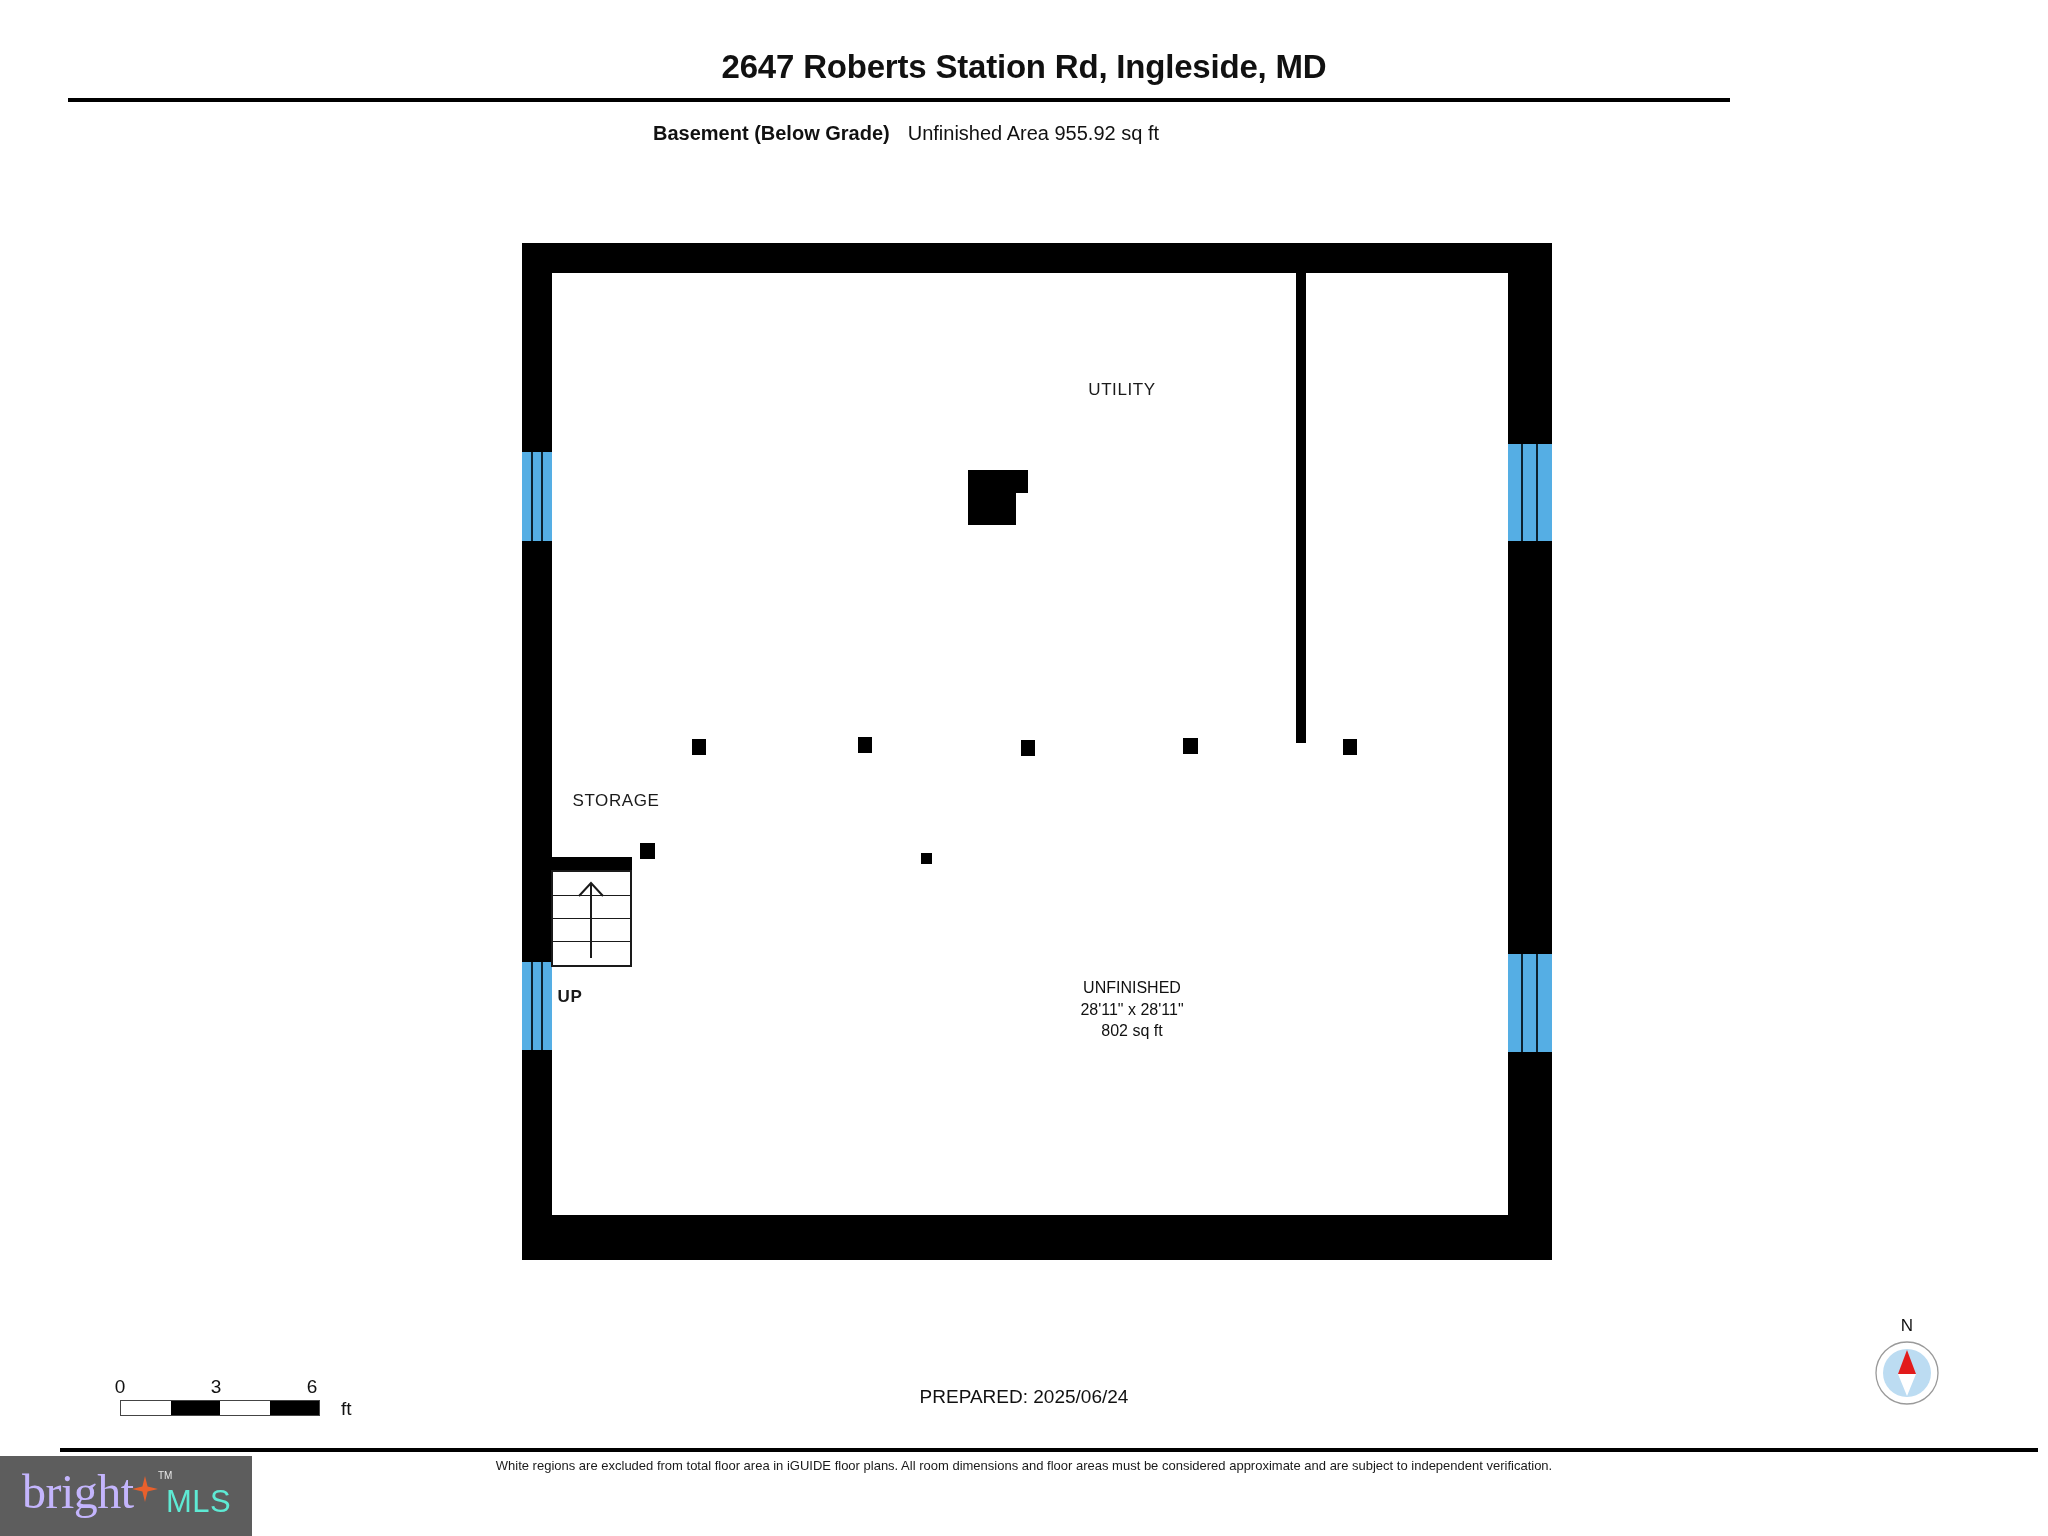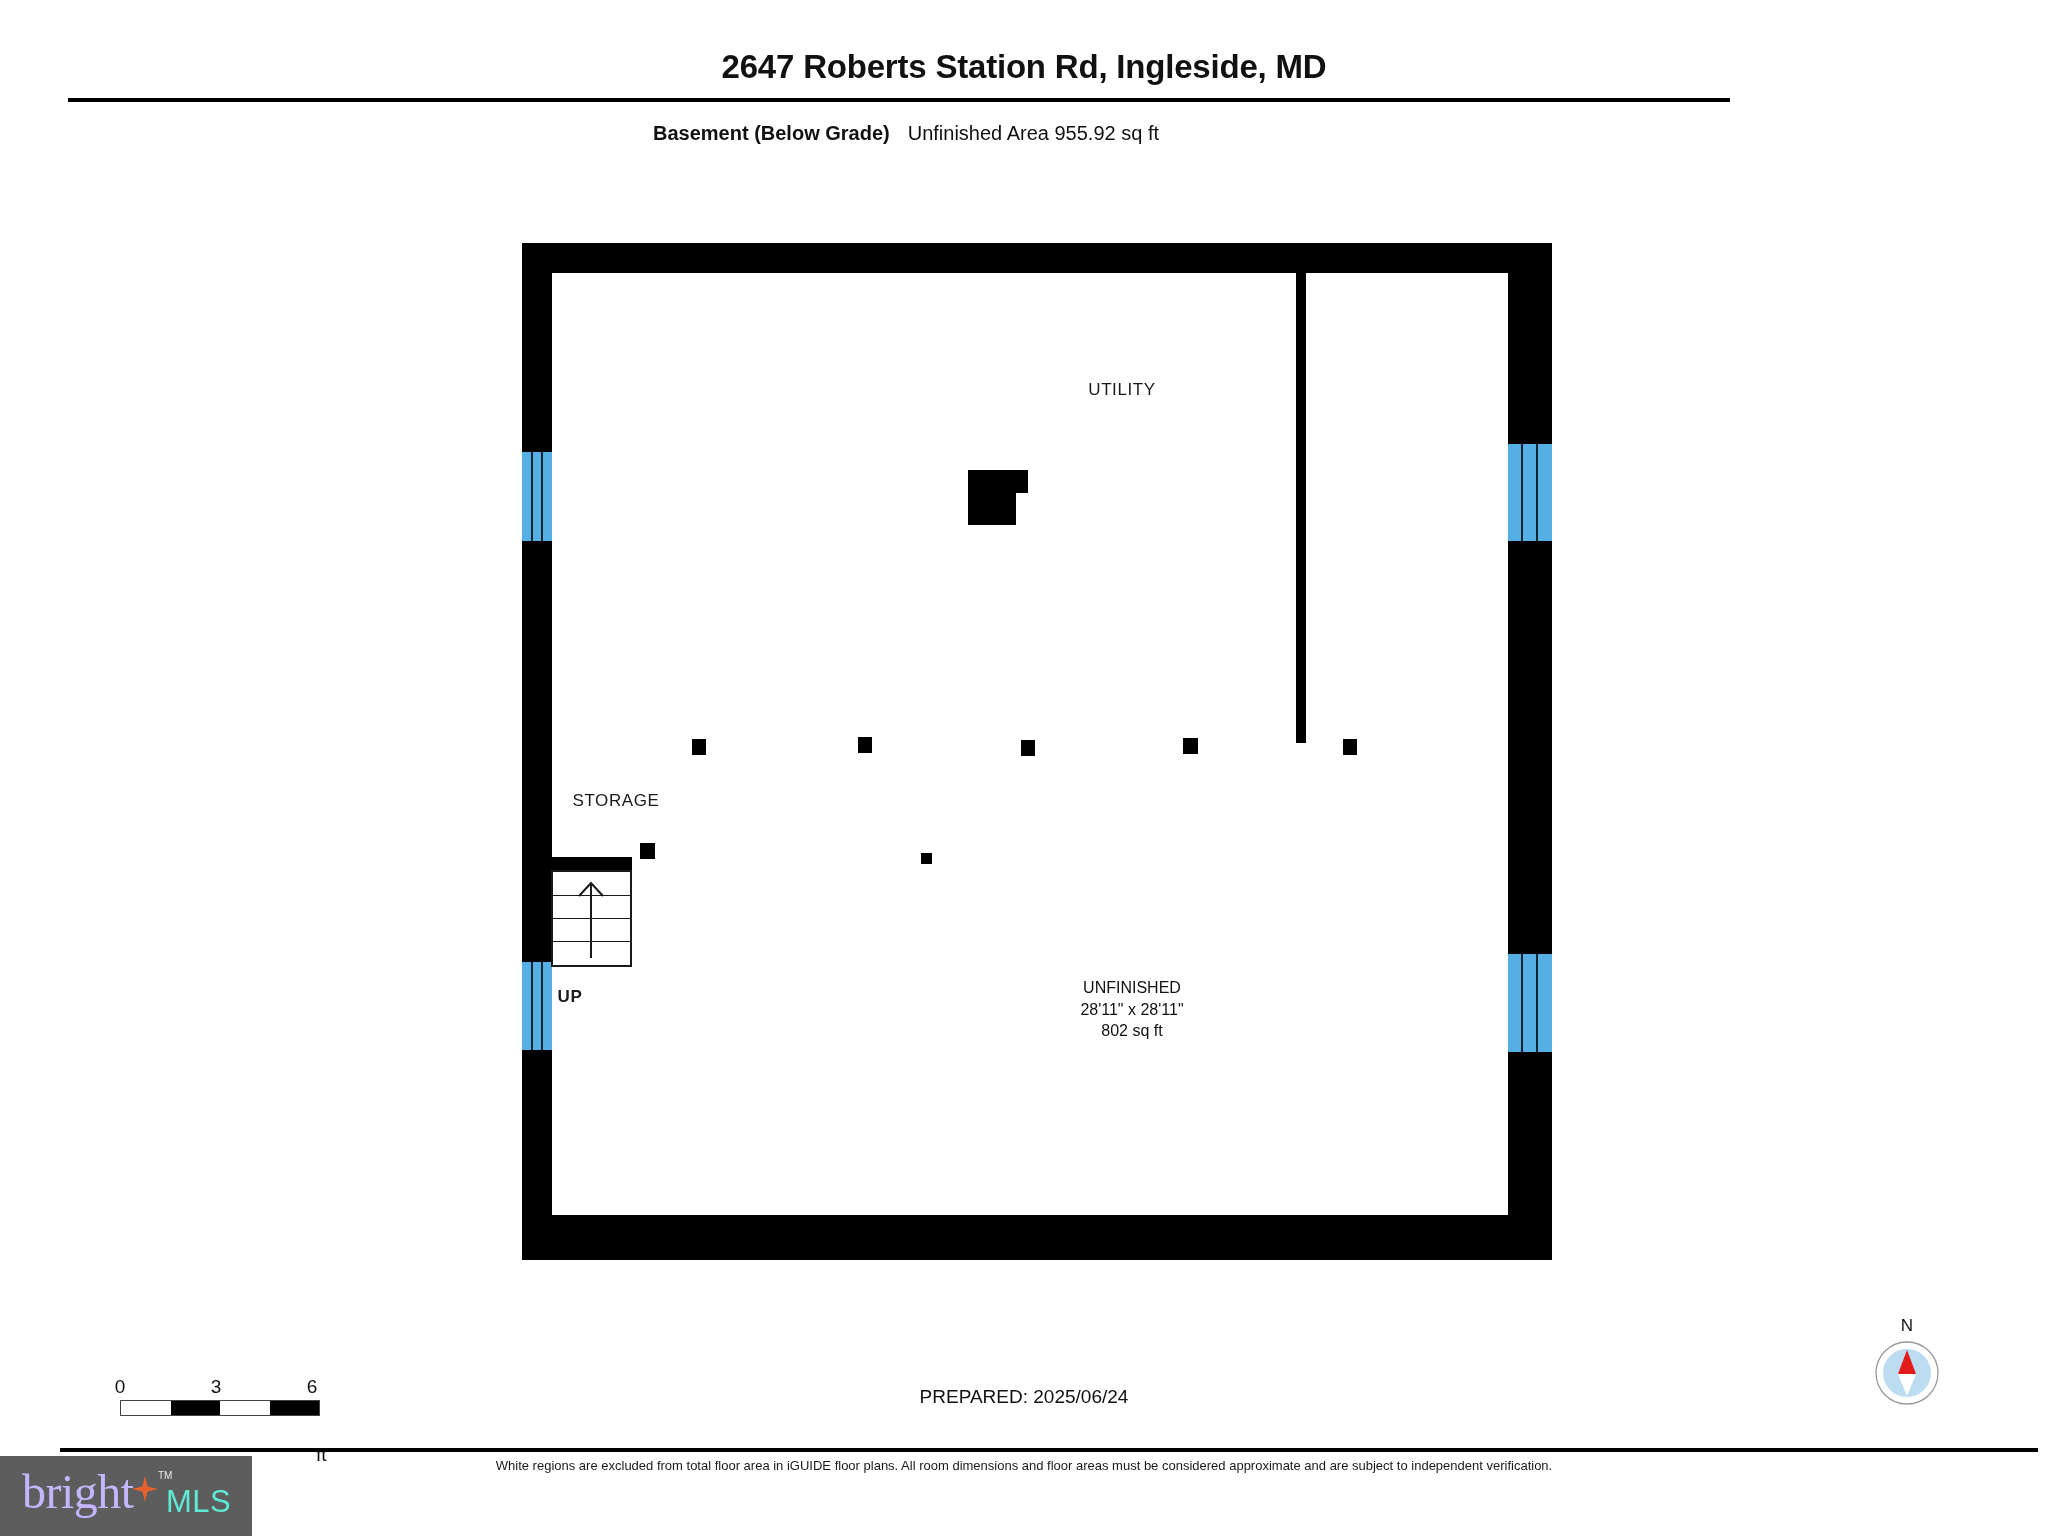--- a/index.html
+++ b/index.html
@@ -349,21 +349,21 @@
     <span style="left:20px;">0</span>
     <span style="left:116px;">3</span>
     <span style="left:212px;">6</span>
   </div>
   <div id="scale-bar" style="left:20px;">
     <div></div>
     <div class="fill"></div>
     <div></div>
     <div class="fill"></div>
   </div>
-  <div id="scale-unit" style="left:216px;margin-top:46px;">ft</div>
+  <div id="scale-unit" style="left:241px;">ft</div>
 </div>
 
 <div id="prepared">PREPARED: 2025/06/24</div>
 
 <div id="compass-n">N</div>
 <svg id="compass" viewBox="0 0 66 66">
   <circle cx="33" cy="33" r="31" fill="#ffffff" stroke="#9a9a9a" stroke-width="1.3"></circle>
   <circle cx="33" cy="33" r="24" fill="#bcdcf2"></circle>
   <polygon points="33,10 42,34 24,34" fill="#e21b1b"></polygon>
   <polygon points="33,56 42,34 24,34" fill="#ffffff"></polygon>

